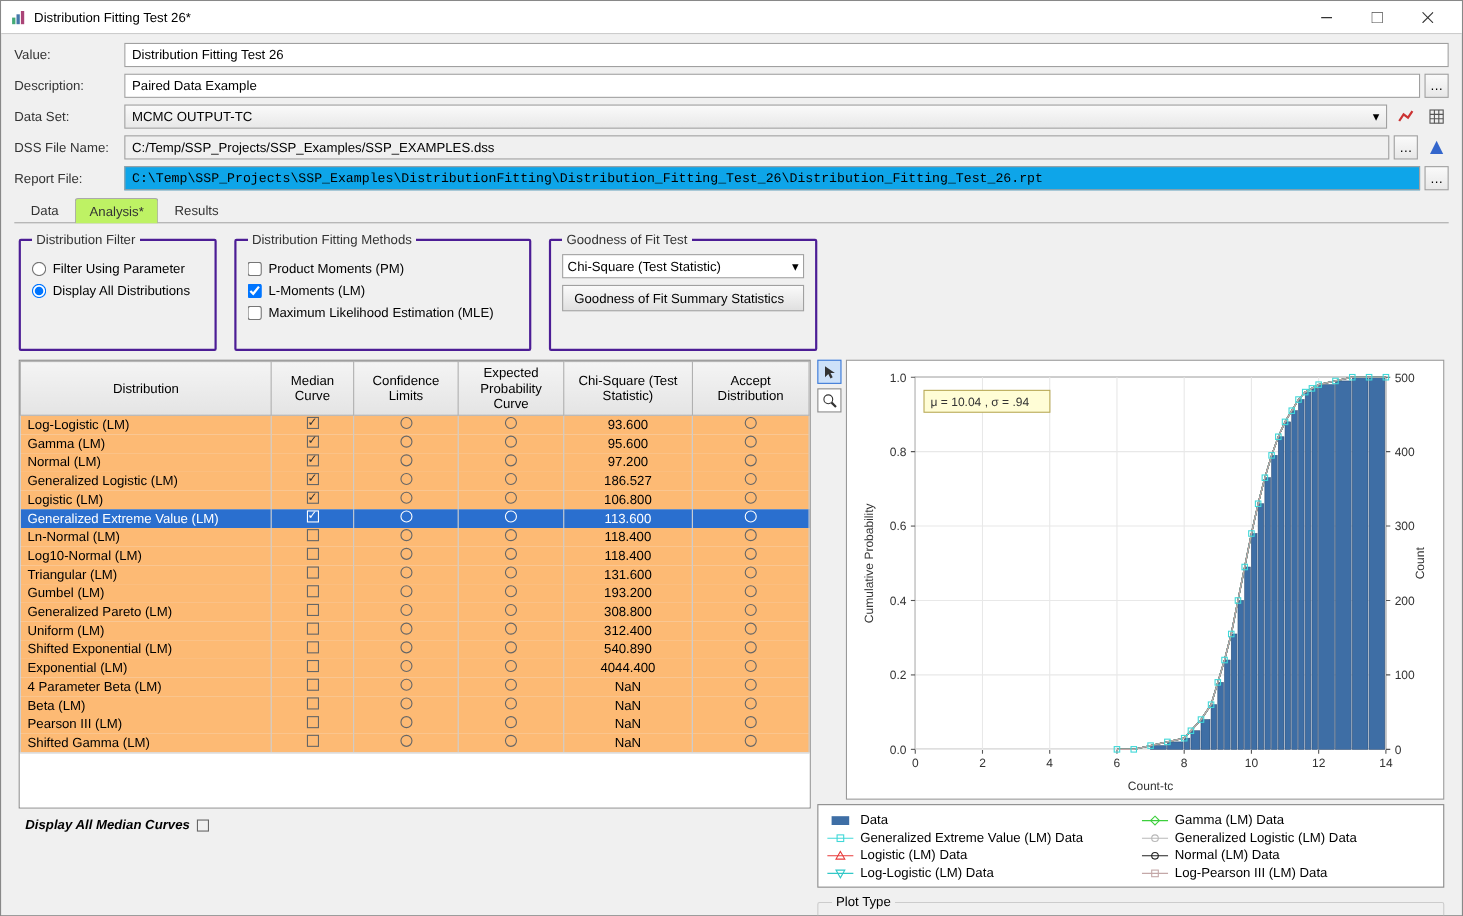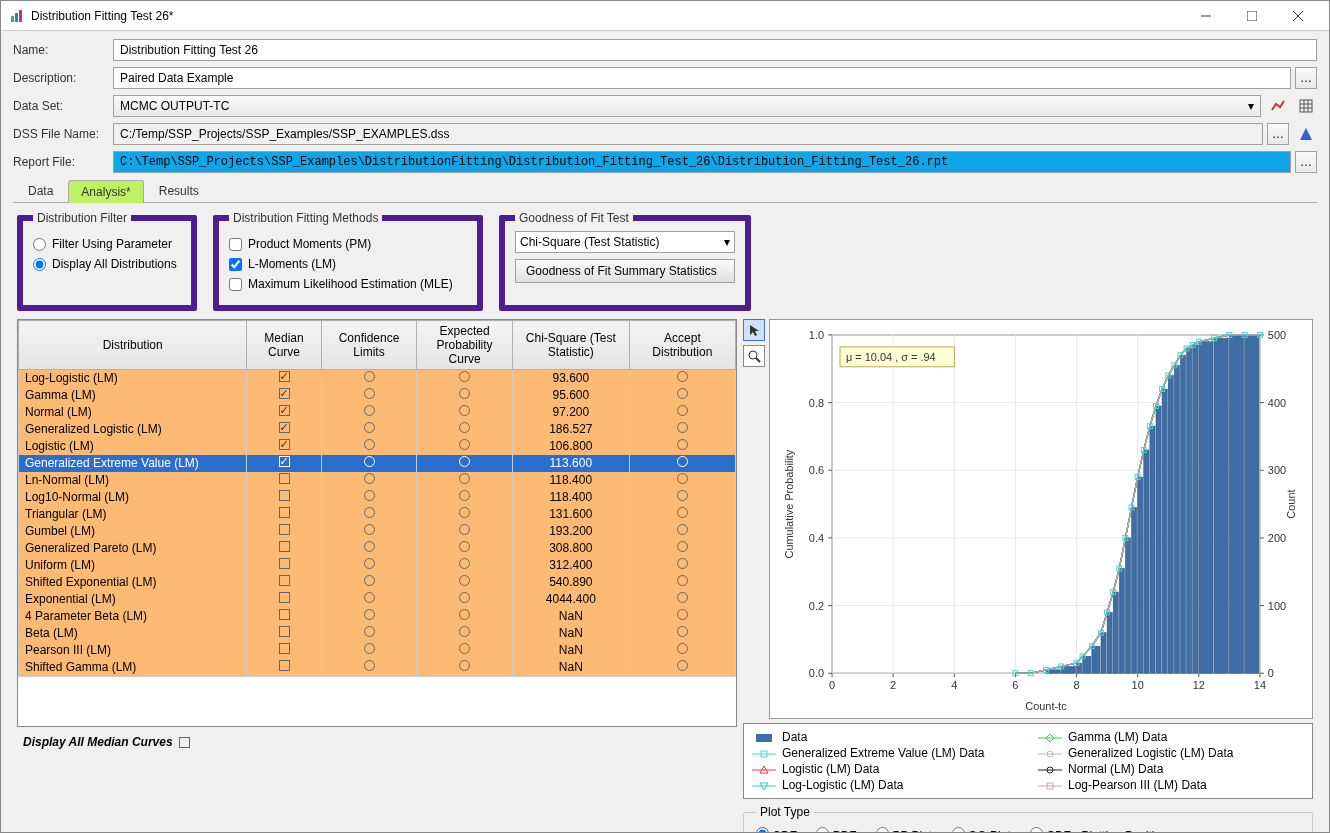--- a/index.html
+++ b/index.html
@@ -12,21 +12,21 @@
 .form-row { display:flex; align-items:center; margin-bottom:6px; }
 .form-row label { width:100px; color:#333; }
 .form-row input[type=text], .form-row .combo { flex:1; height:22px; padding:2px 6px; border:1px solid #a0a0a0; background:#fff; }
 .form-row .combo { display:flex; align-items:center; justify-content:space-between; background:linear-gradient(#fafafa,#e8e8e8);}
 .form-row .aux-btn { width:22px; height:22px; margin-left:4px; border:1px solid #a0a0a0; background:linear-gradient(#fafafa,#e8e8e8); display:flex; align-items:center; justify-content:center;}
 .form-row .after-btn { width:22px; height:22px; margin-left:6px; display:flex; align-items:center; justify-content:center;}
 .tabs { border-bottom:1px solid #aaa; display:flex; padding-left:2px; margin-top:6px;}
 .tab { padding:4px 12px; border:1px solid transparent; border-bottom:none; margin-right:2px; cursor:pointer; color:#333;}
 .tab.active { background:#bef264; border-color:#aaa; position:relative; top:1px; border-radius:3px 3px 0 0;}
 .panel-area { padding:8px 4px; display:flex; gap:10px; }
-fieldset.box { border:6px solid #4c1d95; border-radius:2px; padding:6px 10px 8px 10px;}
+fieldset.box { border:2px solid #4c1d95; border-radius:2px; padding:6px 10px 20px 10px;}
 fieldset.box legend { padding:0 4px; color:#333;}
 .left-panels { display:flex; gap:16px; flex-wrap:nowrap;}
 .radio-row, .check-row { display:flex; align-items:center; margin:6px 0;}
 .radio-row input, .check-row input { margin-right:6px;}
 .gof-select { width:220px; height:22px; border:1px solid #a0a0a0; background:#fff; padding:0 4px; display:flex; align-items:center; justify-content:space-between; margin-bottom:6px;}
 .gof-btn { padding:4px 10px; border:1px solid #a0a0a0; background:linear-gradient(#fafafa,#e0e0e0); cursor:pointer;}
 .main-split { display:flex; gap:6px; padding:0 4px;}
 .left-side { flex:0 0 720px; display:flex; flex-direction:column;}
 .table-wrap { border:1px solid #888;}
 table.dist { width:100%; border-collapse:collapse;}
@@ -83,21 +83,21 @@
       <svg width="10" height="10">
         <line x1="0" y1="0" x2="10" y2="10" stroke="#333"></line>
         <line x1="10" y1="0" x2="0" y2="10" stroke="#333"></line>
       </svg>
     </div>
 </div>
 
 <div class="content">
 
   <div class="form-row">
-    <label>Name:</label>
+    <label>Value:</label>
     <input type="text" value="Distribution Fitting Test 26" style="">
   </div>
   <div class="form-row">
     <label>Description:</label>
     <input type="text" value="Paired Data Example" style="">
     <div class="aux-btn">…</div>
   </div>
   <div class="form-row">
     <label>Data Set:</label>
     <div class="combo">

